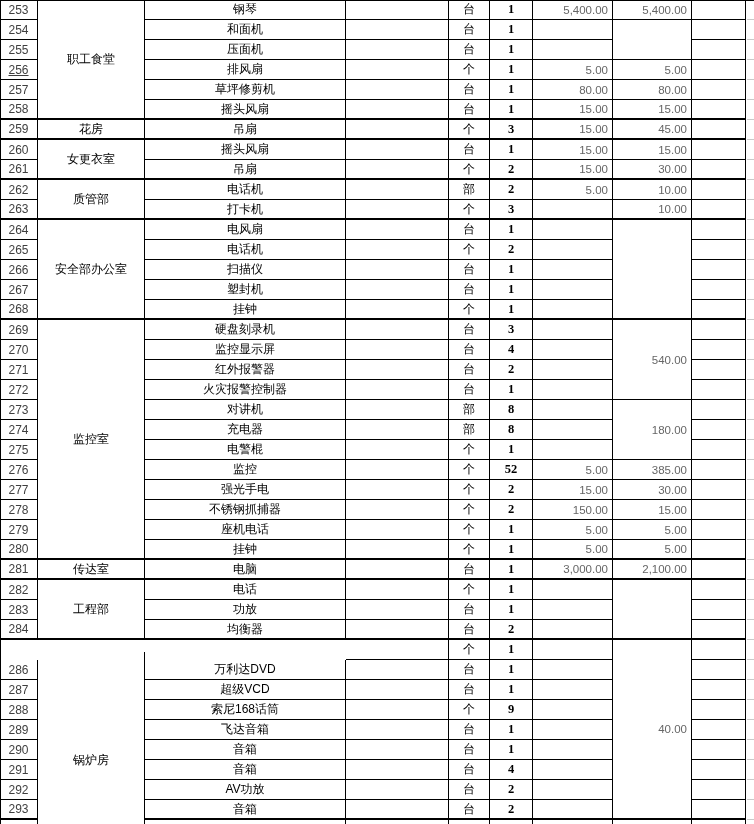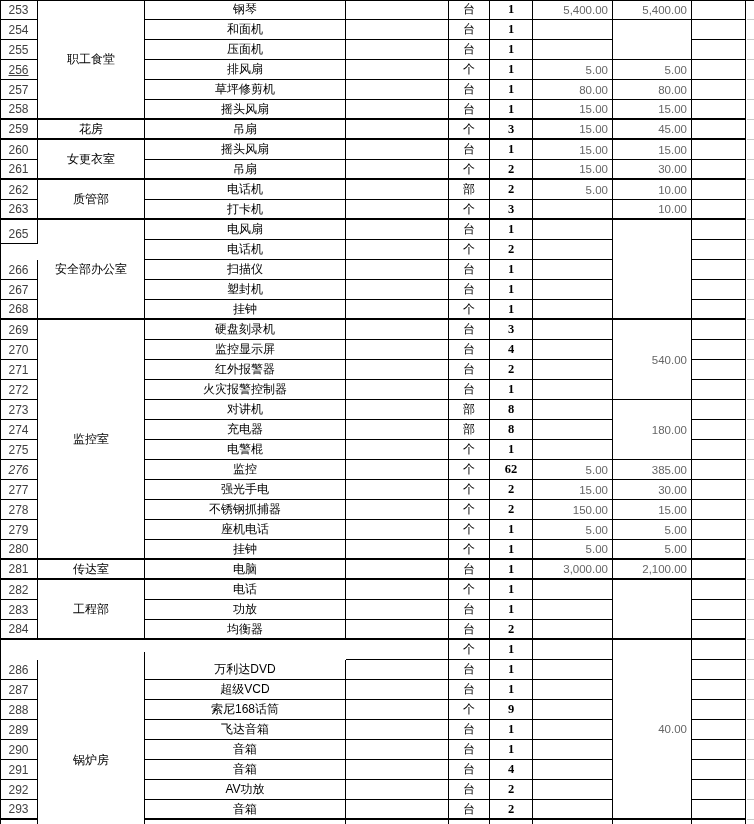--- a/index.html
+++ b/index.html
@@ -113,21 +113,21 @@
     <div class="c qty tb" style="left: 490px; top: 200px; width: 43px; height: 20px;">3</div>
     <div class="c price tb" style="left: 533px; top: 200px; width: 80px; height: 20px;"></div>
     <div class="c tb" style="left: 692px; top: 200px; width: 54px; height: 20px;"></div>
     <div class="c num" style="left: 0px; top: 220px; width: 38px; height: 20px;">264</div>
     <div class="c item" style="left: 145px; top: 220px; width: 201px; height: 20px;">电风扇</div>
     <div class="c" style="left: 346px; top: 220px; width: 103px; height: 20px;"></div>
     <div class="c unit" style="left: 449px; top: 220px; width: 41px; height: 20px;">台</div>
     <div class="c qty" style="left: 490px; top: 220px; width: 43px; height: 20px;">1</div>
     <div class="c price" style="left: 533px; top: 220px; width: 80px; height: 20px;"></div>
     <div class="c" style="left: 692px; top: 220px; width: 54px; height: 20px;"></div>
-    <div class="c num" style="left: 0px; top: 224px; width: 38px; height: 20px;">265</div>
+    <div class="c num" style="left: 0px; top: 240px; width: 38px; height: 20px;">265</div>
     <div class="c item" style="left: 145px; top: 240px; width: 201px; height: 20px;">电话机</div>
     <div class="c" style="left: 346px; top: 240px; width: 103px; height: 20px;"></div>
     <div class="c unit" style="left: 449px; top: 240px; width: 41px; height: 20px;">个</div>
     <div class="c qty" style="left: 490px; top: 240px; width: 43px; height: 20px;">2</div>
     <div class="c price" style="left: 533px; top: 240px; width: 80px; height: 20px;"></div>
     <div class="c" style="left: 692px; top: 240px; width: 54px; height: 20px;"></div>
     <div class="c num" style="left: 0px; top: 260px; width: 38px; height: 20px;">266</div>
     <div class="c item" style="left: 145px; top: 260px; width: 201px; height: 20px;">扫描仪</div>
     <div class="c" style="left: 346px; top: 260px; width: 103px; height: 20px;"></div>
     <div class="c unit" style="left: 449px; top: 260px; width: 41px; height: 20px;">台</div>
@@ -190,25 +190,25 @@
     <div class="c qty" style="left: 490px; top: 420px; width: 43px; height: 20px;">8</div>
     <div class="c price" style="left: 533px; top: 420px; width: 80px; height: 20px;"></div>
     <div class="c" style="left: 692px; top: 420px; width: 54px; height: 20px;"></div>
     <div class="c num" style="left: 0px; top: 440px; width: 38px; height: 20px;">275</div>
     <div class="c item" style="left: 145px; top: 440px; width: 201px; height: 20px;">电警棍</div>
     <div class="c" style="left: 346px; top: 440px; width: 103px; height: 20px;"></div>
     <div class="c unit" style="left: 449px; top: 440px; width: 41px; height: 20px;">个</div>
     <div class="c qty" style="left: 490px; top: 440px; width: 43px; height: 20px;">1</div>
     <div class="c price" style="left: 533px; top: 440px; width: 80px; height: 20px;"></div>
     <div class="c" style="left: 692px; top: 440px; width: 54px; height: 20px;"></div>
-    <div class="c num" style="left: 0px; top: 460px; width: 38px; height: 20px; font-style: italic;">276</div>
+    <div class="c num" style="left: 0px; top: 460px; width: 38px; height: 20px;">276</div>
     <div class="c item" style="left: 145px; top: 460px; width: 201px; height: 20px;">监控</div>
     <div class="c" style="left: 346px; top: 460px; width: 103px; height: 20px;"></div>
     <div class="c unit" style="left: 449px; top: 460px; width: 41px; height: 20px;">个</div>
-    <div class="c qty" style="left: 490px; top: 460px; width: 43px; height: 20px;">62</div>
+    <div class="c qty" style="left: 490px; top: 460px; width: 43px; height: 20px;">52</div>
     <div class="c price" style="left: 533px; top: 460px; width: 80px; height: 20px;">5.00</div>
     <div class="c" style="left: 692px; top: 460px; width: 54px; height: 20px;"></div>
     <div class="c num" style="left: 0px; top: 480px; width: 38px; height: 20px;">277</div>
     <div class="c item" style="left: 145px; top: 480px; width: 201px; height: 20px;">强光手电</div>
     <div class="c" style="left: 346px; top: 480px; width: 103px; height: 20px;"></div>
     <div class="c unit" style="left: 449px; top: 480px; width: 41px; height: 20px;">个</div>
     <div class="c qty" style="left: 490px; top: 480px; width: 43px; height: 20px;">2</div>
     <div class="c price" style="left: 533px; top: 480px; width: 80px; height: 20px;">15.00</div>
     <div class="c" style="left: 692px; top: 480px; width: 54px; height: 20px;"></div>
     <div class="c num" style="left: 0px; top: 500px; width: 38px; height: 20px;">278</div>

